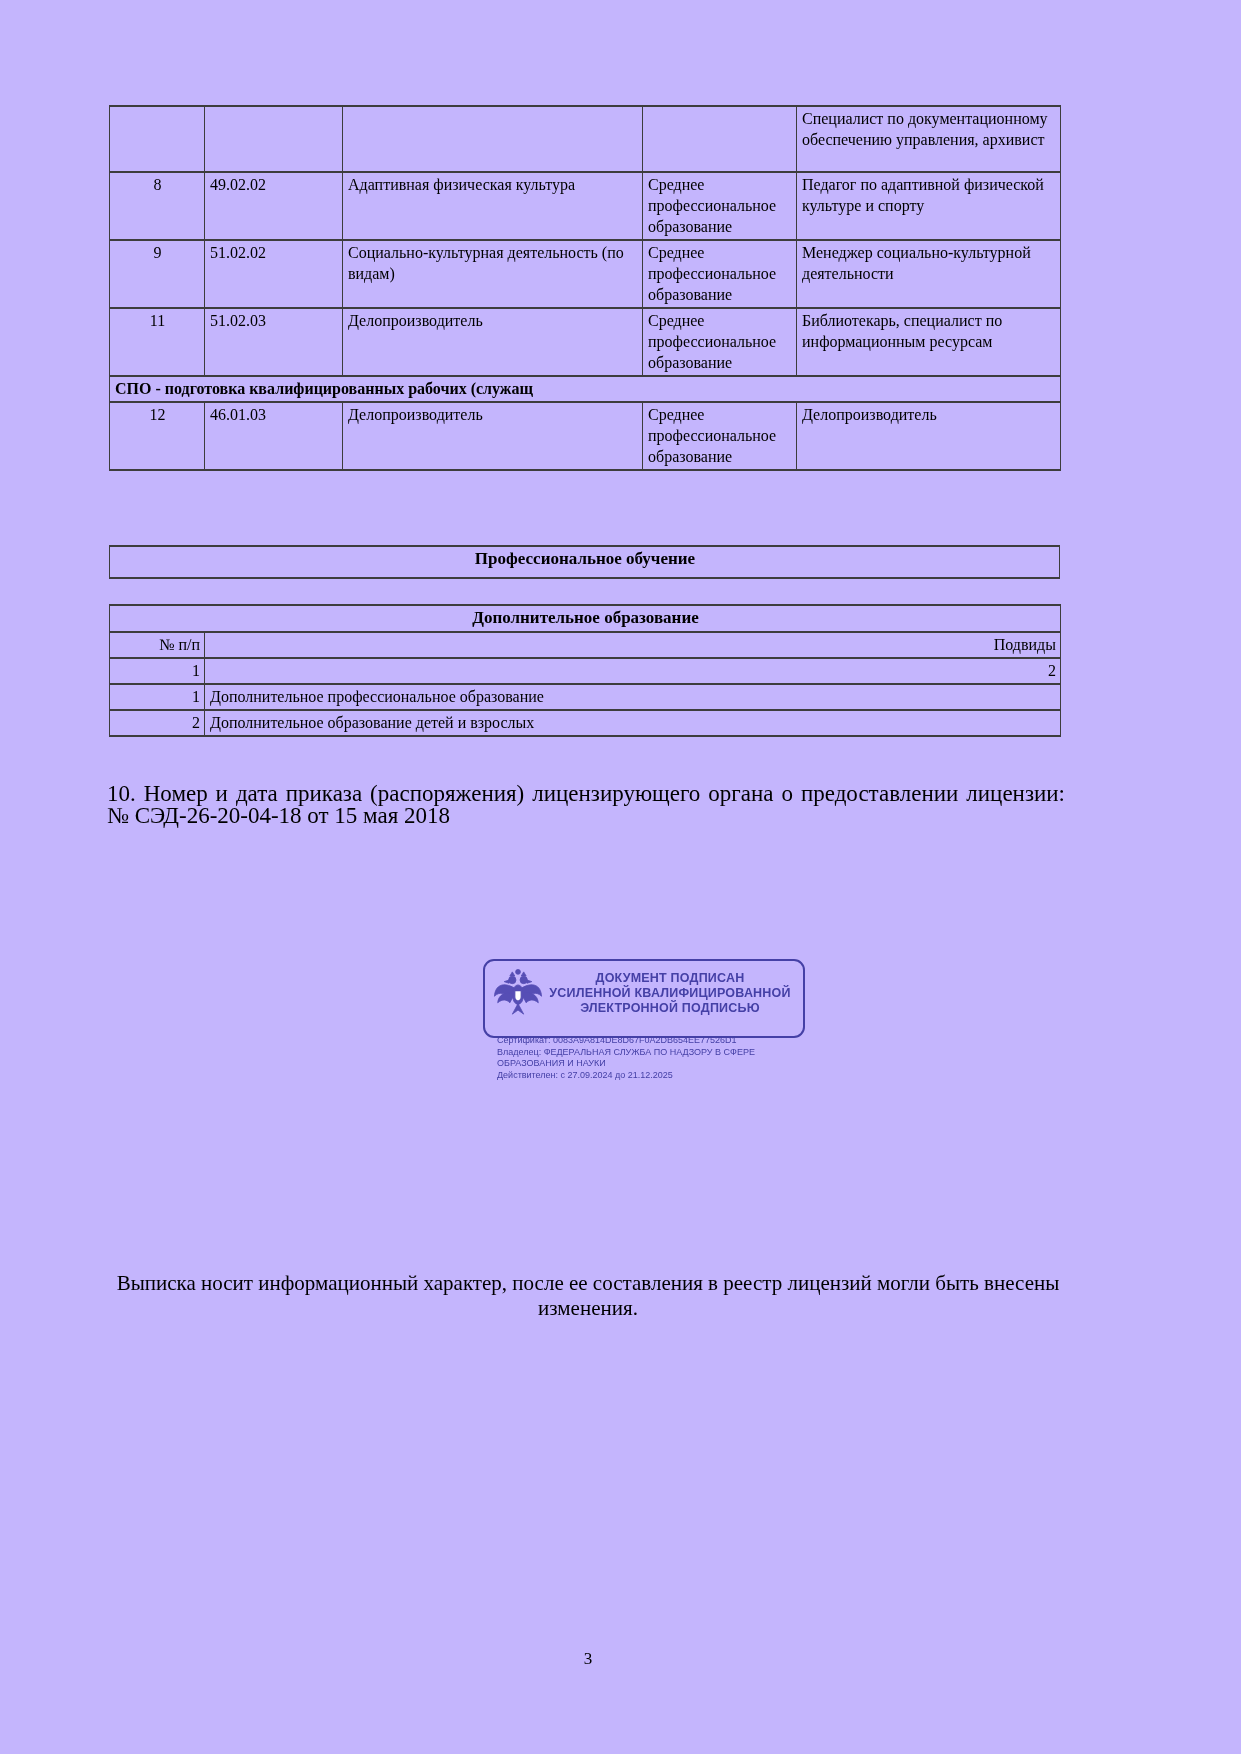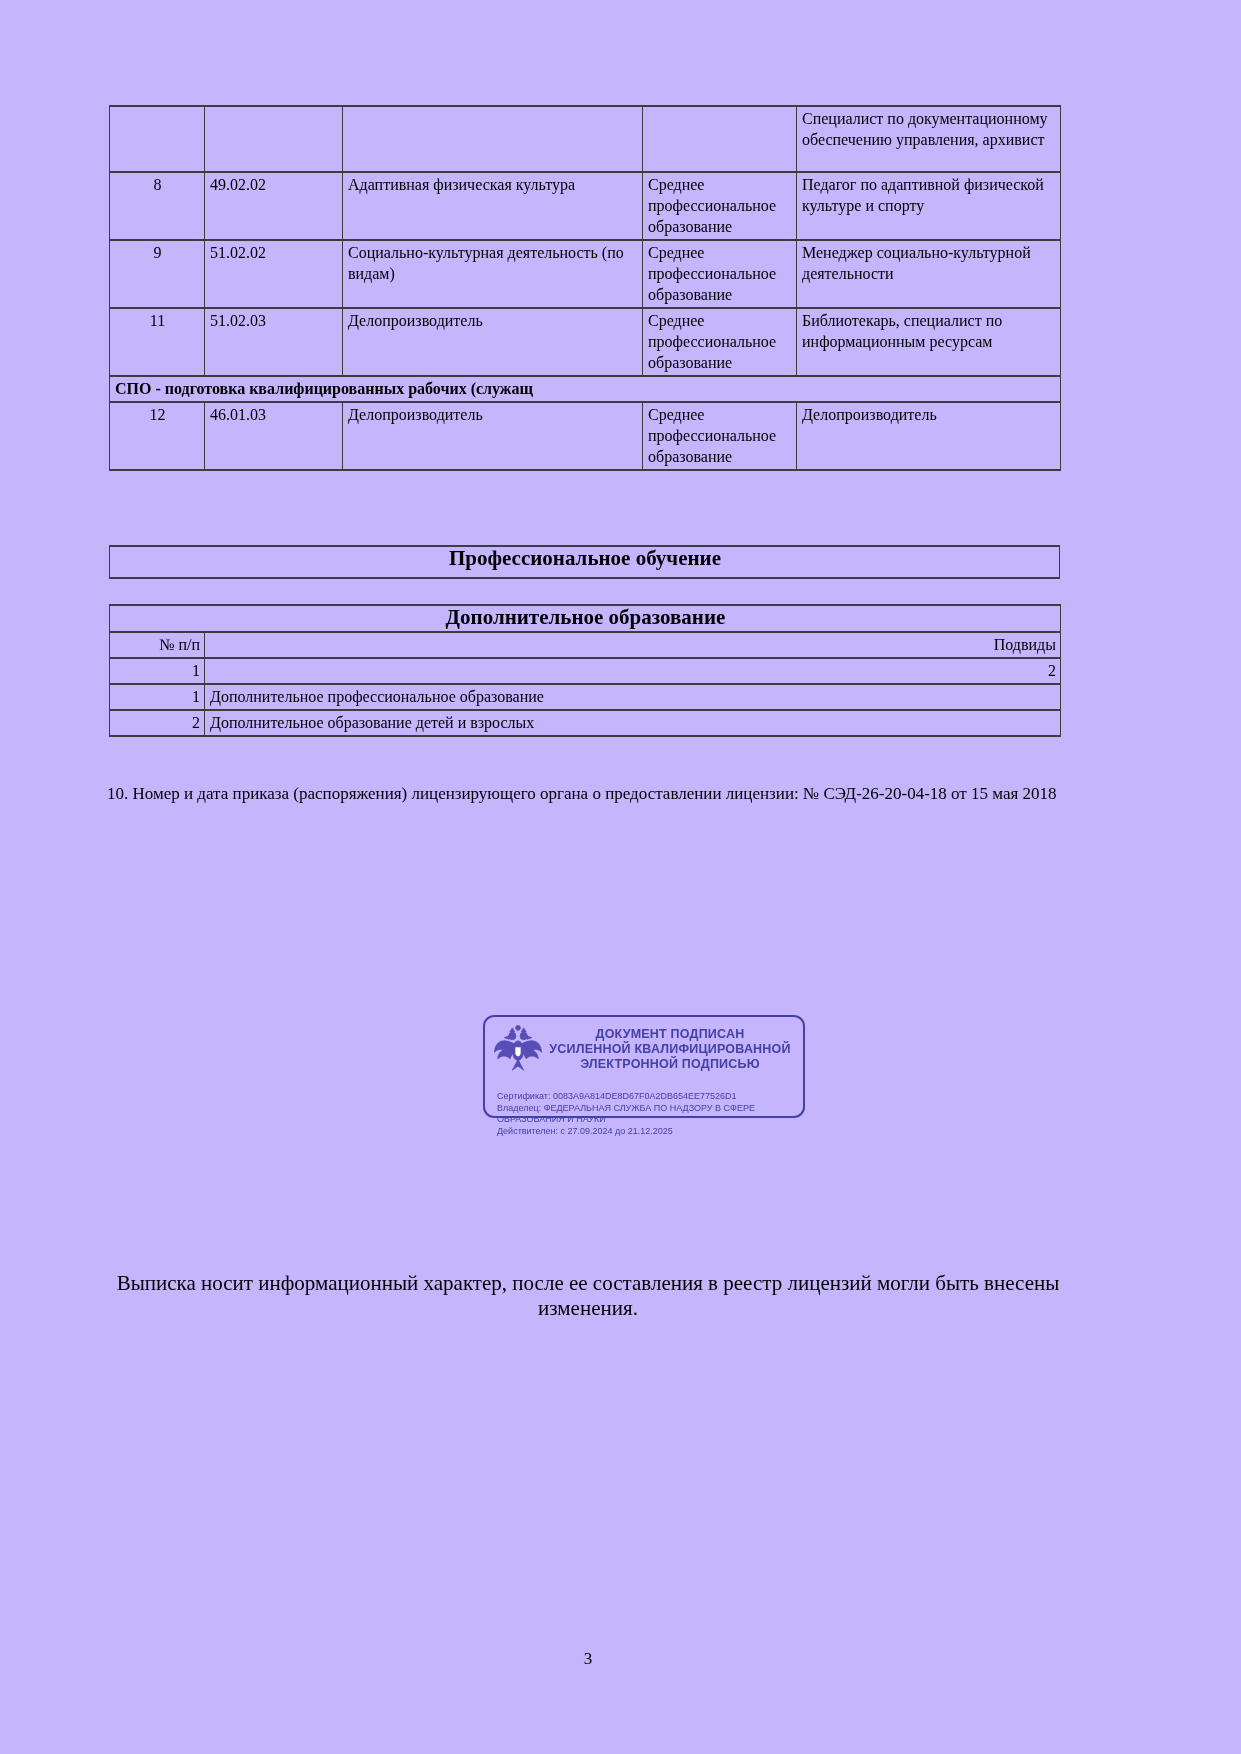--- a/index.html
+++ b/index.html
@@ -17,34 +17,34 @@
               font-size:16px; line-height:21px; }
   table.doc td {
     border:1px solid #3d3d3d;
     border-top-width:2px; border-bottom-width:2px;
     padding:1px 4px 2px 5px;
     vertical-align:top;
     overflow:hidden;
   }
   td.cnum { text-align:center; }
   td.section { font-weight:bold; text-align:left; }
-  td.title-cell { font-weight:bold; text-align:center; font-size:21px; }
+  td.title-cell { font-weight:bold; text-align:center; font-size:17px; }
   td.ctr { text-align:right; }
 
   .abs { position:absolute; }
 
   
   .para {
     position:absolute; left:107px; top:783px; width:958px;
-    font-size:17px; line-height:22px; text-align:justify;
+    font-size:23px; line-height:22px; text-align:justify;
   }
 
   
   .stamp {
-    position:absolute; left:483px; top:1015px; width:322px; height:103px;
+    position:absolute; left:483px; top:959px; width:322px; height:79px;
     border:2.5px solid #4540a6; border-radius:11px;
     box-sizing:border-box;
     padding:4px 7px 2px 7px;
     font-family:"Liberation Sans", sans-serif;
     color:#4540a6;
   }
   .stamp-top { display:flex; align-items:center; }
   .stamp-emblem { width:52px; height:56px; flex:0 0 52px; }
   .stamp-title { flex:1; text-align:center; font-weight:bold;
                  font-size:12.5px; line-height:15px; letter-spacing:0.2px; }

